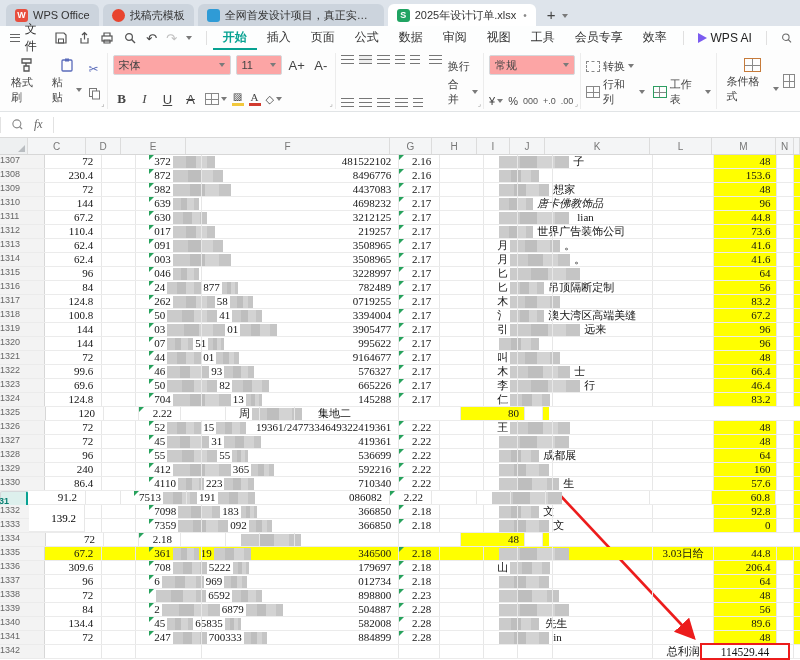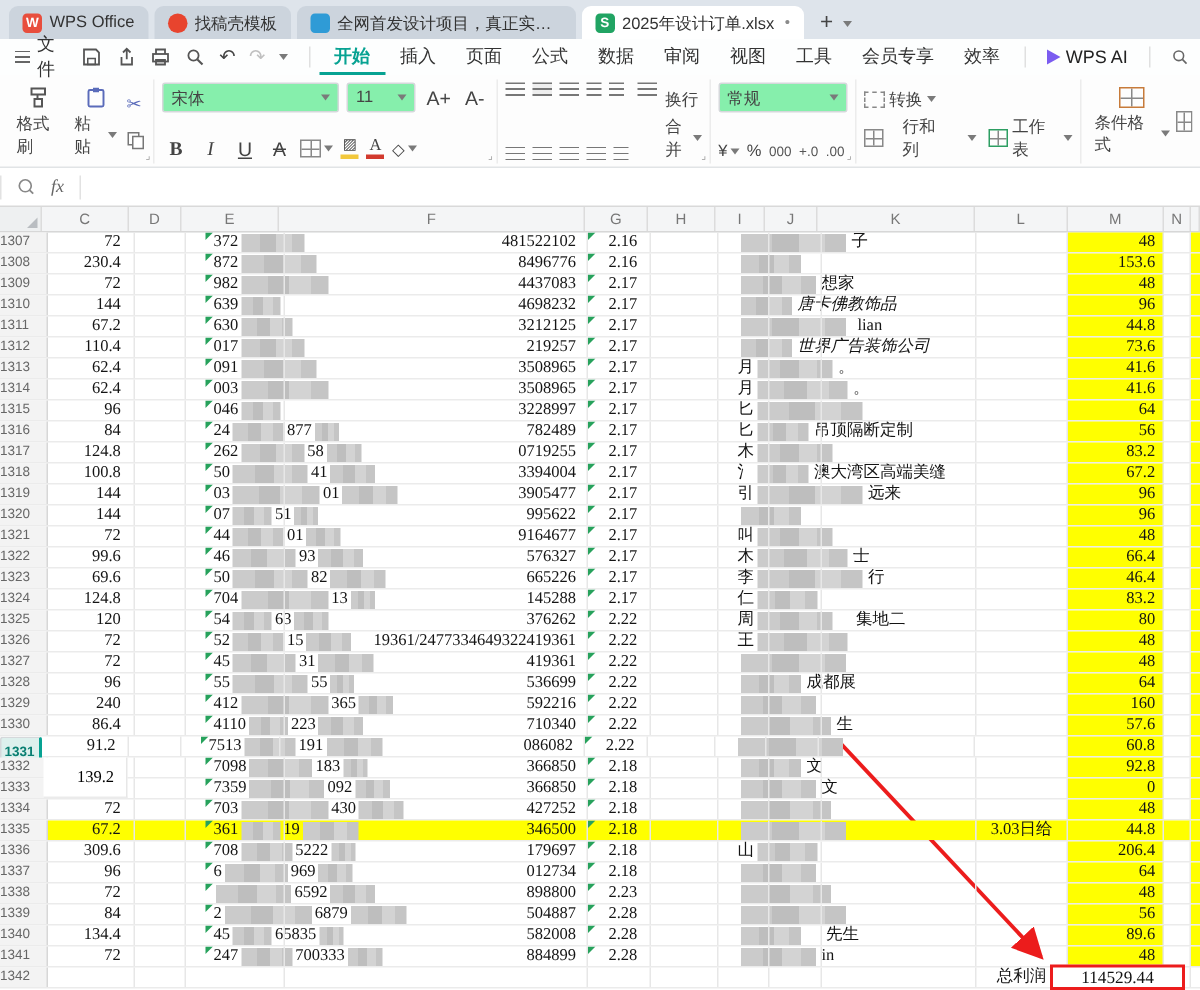--- a/index.html
+++ b/index.html
@@ -33,21 +33,21 @@
   .ailogo{width:0;height:0;border-left:9px solid #7b5cf0;border-top:5px solid transparent;border-bottom:5px solid transparent;margin-right:4px;}
   .ai{display:flex;align-items:center;font-size:12px;color:#222;padding:0 8px;white-space:nowrap;}
   
   .ribbon{height:62px;background:#fdfdfd;border-bottom:1px solid #e1e4e6;display:flex;align-items:stretch;padding:3px 0 2px 2px;box-sizing:border-box;font-size:11px;color:#444;}
   .rgroup{display:flex;align-items:center;padding:0 5px;border-right:1px solid #ececec;position:relative;}
   .rcols{display:flex;flex-direction:column;justify-content:space-between;height:52px;}
   .rrow{display:flex;align-items:center;gap:5px;}
   .bigbtn{display:flex;flex-direction:column;align-items:center;justify-content:center;gap:2px;padding:1px 4px;color:#444;}
   .bigbtn svg{display:block;}
   .minicol{display:flex;flex-direction:column;justify-content:space-around;height:50px;margin-left:2px;}
-  .sel{border:1px solid #d5d8db;border-radius:2px;height:20px;display:flex;align-items:center;justify-content:space-between;padding:0 5px;background:#86efac;box-sizing:border-box;}
+  .sel{border:1px solid #d5d8db;border-radius:2px;height:20px;display:flex;align-items:center;justify-content:space-between;padding:0 5px;background:#fca5a5;box-sizing:border-box;}
   .fmt{display:inline-block;min-width:14px;text-align:center;font-size:13px;padding:0 2px;}
   .bold{font-weight:bold;font-family:"Liberation Serif",serif;}
   .ital{font-style:italic;font-family:"Liberation Serif",serif;}
   .unde{text-decoration:underline;}
   .strike{text-decoration:line-through;}
   .colorbtn{display:inline-flex;flex-direction:column;align-items:center;line-height:10px;font-size:11px;}
   .cbar{width:12px;height:3px;margin-top:1px;}
   .ic-lines{width:13px;height:9px;background:repeating-linear-gradient(#777 0 1px,transparent 1px 4px);}
   .ic-lines.short{width:10px;}
   .mini{font-size:9px;color:#555;}
@@ -63,21 +63,21 @@
   .fxi{font-family:"Liberation Serif",serif;font-style:italic;font-size:12px;color:#666;}
   .finput{flex:1;height:100%;}
   
   .colheads{display:flex;height:17px;background:#f4f5f6;border-bottom:1px solid #d7d7d7;box-sizing:border-box;font-size:10px;color:#777;}
   .chc{border-right:1px solid #dcdcdc;display:flex;align-items:center;justify-content:center;box-sizing:border-box;height:100%;}
   .corner-cell{background:#eef0f1;position:relative;}
   .corner-cell:after{content:"";position:absolute;right:2px;bottom:2px;border-left:7px solid transparent;border-bottom:7px solid #b9bdc1;}
   .rows{position:relative;}
   .grow{display:flex;height:14px;box-sizing:border-box;border-bottom:1px solid #ebebeb;font-family:"Liberation Serif","DejaVu Serif",serif;font-size:11px;color:#141414;}
   .cell{box-sizing:border-box;border-right:1px solid #e7e7e7;height:100%;overflow:hidden;display:flex;align-items:center;white-space:nowrap;line-height:13px;}
-  .rh{width:28px;background:#f3f3f3;border-right:1px solid #d7d7d7;justify-content:flex-end;padding-right:3px;font-family:"Liberation Sans",sans-serif;font-size:9px;color:#666;}
+  .rh{width:28px;background:#f3f3f3;border-right:1px solid #d7d7d7;justify-content:flex-end;padding-right:17px;font-family:"Liberation Sans",sans-serif;font-size:9px;color:#666;}
   .rh.sel{background:#ddf0ed;color:#0a7f72;border-right:2px solid #07a292;font-weight:bold;}
   .cc{width:58px;justify-content:flex-end;padding-right:8px;}
   .cd{width:35px;}
   .cef{width:269px;padding-left:13px;position:relative;}
   .cef:before{content:"";position:absolute;left:65px;top:0;bottom:0;width:1px;background:#e7e7e7;}
   .cg{width:42px;padding-right:8px;}
   .cg .gv{margin-left:auto;}
   .chh{width:45px;}
   .cijk{width:173px;padding-left:13px;position:relative;}
   .cijk:before{content:"";position:absolute;left:33px;top:0;bottom:0;width:1px;background:#e7e7e7;}
@@ -296,21 +296,21 @@
       <span class="corner">⌟</span>
     </div>
 
     <div class="rgroup">
       <div class="rcols">
         <span style="display:flex;align-items:center;gap:3px;height:22px;">
             <span class="dashrect"></span>
             <span>转换</span>
             <span class="cv"></span>
           </span>
-        <span style="display:flex;align-items:center;gap:13px;">
+        <span style="display:flex;align-items:center;gap:3px;">
             <span class="gridic"></span>
             <span>行和列</span>
             <span class="cv"></span>
           </span>
       </div>
       <div class="rcols" style="margin-left:8px;justify-content:flex-end;">
         <span style="display:flex;align-items:center;gap:3px;">
             <span class="gridic" style="border-color:#2d9e62;"></span>
             <span>工作表</span>
             <span class="cv"></span>
@@ -501,21 +501,21 @@
           <span class="blur" style="width: 42px;"></span>
           <span class="ftail">219257</span>
         </div>
         <div class="cell cg">
           <span class="tri"></span>
           <span class="gv">2.17</span>
         </div>
         <div class="cell chh"></div>
         <div class="cell cijk">
           <span class="blur" style="width: 34px;"></span>
-          <span style="margin-left: 2px; font-style: italic;">世界广告装饰公司</span>
+          <span style="margin-left: 2px;">世界广告装饰公司</span>
         </div>
         <div class="cell cl ltext"></div>
         <div class="cell cm ym">73.6</div>
         <div class="cell cn"></div>
         <div class="cell co yo"></div>
       </div>
       <div class="grow">
         <div class="rh">1313</div>
         <div class="cell cc">62.4</div>
         <div class="cell cd"></div>
@@ -824,28 +824,20 @@
         </div>
         <div class="cell cl ltext"></div>
         <div class="cell cm ym">83.2</div>
         <div class="cell cn"></div>
         <div class="cell co yo"></div>
       </div>
       <div class="grow">
         <div class="rh">1325</div>
         <div class="cell cc">120</div>
         <div class="cell cd"></div>
-        <div class="cell cef">
-          <span class="tri"></span>
-          <span>54</span>
-          <span class="blur" style="width: 26px;"></span>
-          <span>63</span>
-          <span class="blur" style="width: 23px;"></span>
-          <span class="ftail">376262</span>
-        </div>
         <div class="cell cg">
           <span class="tri"></span>
           <span class="gv">2.22</span>
         </div>
         <div class="cell chh"></div>
         <div class="cell cijk">
           <span>周</span>
           <span class="blur" style="width: 50px;"></span>
           <span style="margin-left: 14px;">集地二</span>
         </div>
@@ -1056,28 +1048,20 @@
         </div>
         <div class="cell cl ltext"></div>
         <div class="cell cm ym">0</div>
         <div class="cell cn"></div>
         <div class="cell co yo"></div>
       </div>
       <div class="grow">
         <div class="rh">1334</div>
         <div class="cell cc">72</div>
         <div class="cell cd"></div>
-        <div class="cell cef">
-          <span class="tri"></span>
-          <span>703</span>
-          <span class="blur" style="width: 58px;"></span>
-          <span>430</span>
-          <span class="blur" style="width: 30px;"></span>
-          <span class="ftail">427252</span>
-        </div>
         <div class="cell cg">
           <span class="tri"></span>
           <span class="gv">2.18</span>
         </div>
         <div class="cell chh"></div>
         <div class="cell cijk">
           <span class="blur" style="width: 60px;"></span>
         </div>
         <div class="cell cl ltext"></div>
         <div class="cell cm ym">48</div>
@@ -1221,21 +1205,21 @@
           <span class="blur" style="width: 16px;"></span>
           <span class="ftail">582008</span>
         </div>
         <div class="cell cg">
           <span class="tri"></span>
           <span class="gv">2.28</span>
         </div>
         <div class="cell chh"></div>
         <div class="cell cijk">
           <span class="blur" style="width: 40px;"></span>
-          <span style="margin-left: 15px;">先生</span>
+          <span style="margin-left: 4px;">先生</span>
         </div>
         <div class="cell cl ltext"></div>
         <div class="cell cm ym">89.6</div>
         <div class="cell cn"></div>
         <div class="cell co yo"></div>
       </div>
       <div class="grow">
         <div class="rh">1341</div>
         <div class="cell cc">72</div>
         <div class="cell cd"></div>

